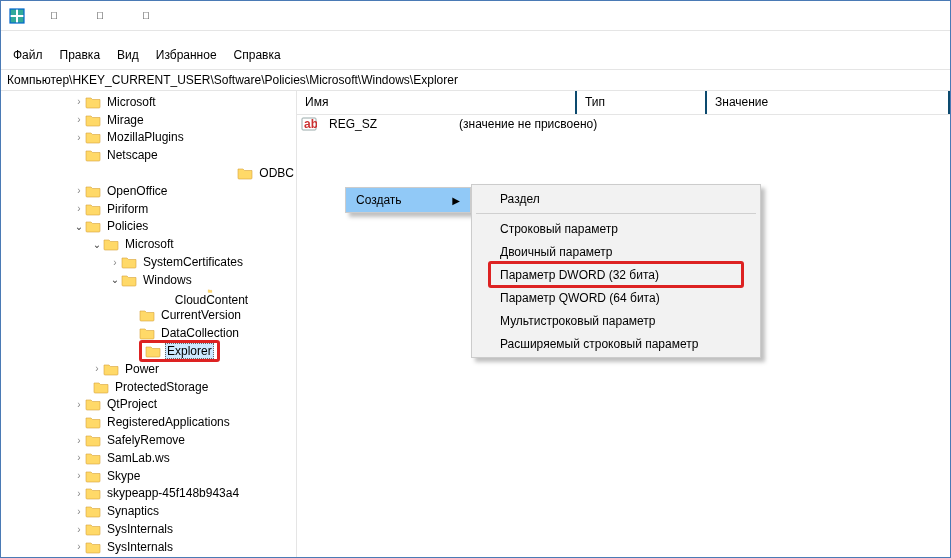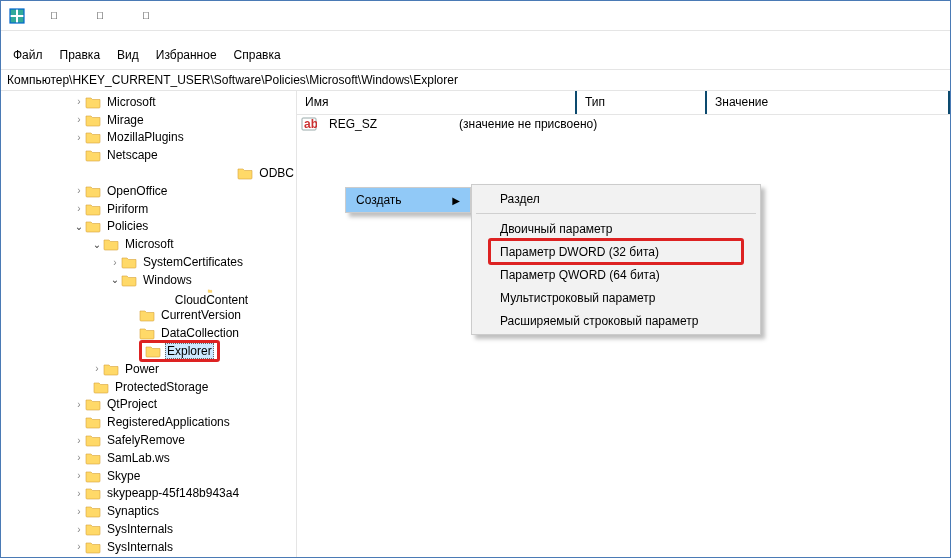--- a/index.html
+++ b/index.html
@@ -283,20 +283,21 @@
     <div class="ctx-create">
       <div class="item hov">
         <span>Создать</span>
         <span class="arrow-r">▶</span>
       </div>
     </div>
 
     <div class="ctx-sub">
       <div class="item">Раздел</div>
       <div class="sep"></div>
+      <div class="item">Строковый параметр</div>
       <div class="item">Двоичный параметр</div>
       <div class="item boxed">Параметр DWORD (32 бита)</div>
       <div class="item">Параметр QWORD (64 бита)</div>
       <div class="item">Мультистроковый параметр</div>
       <div class="item">Расширяемый строковый параметр</div>
     </div>
   </div>
 </div>
 
 </body></html>

